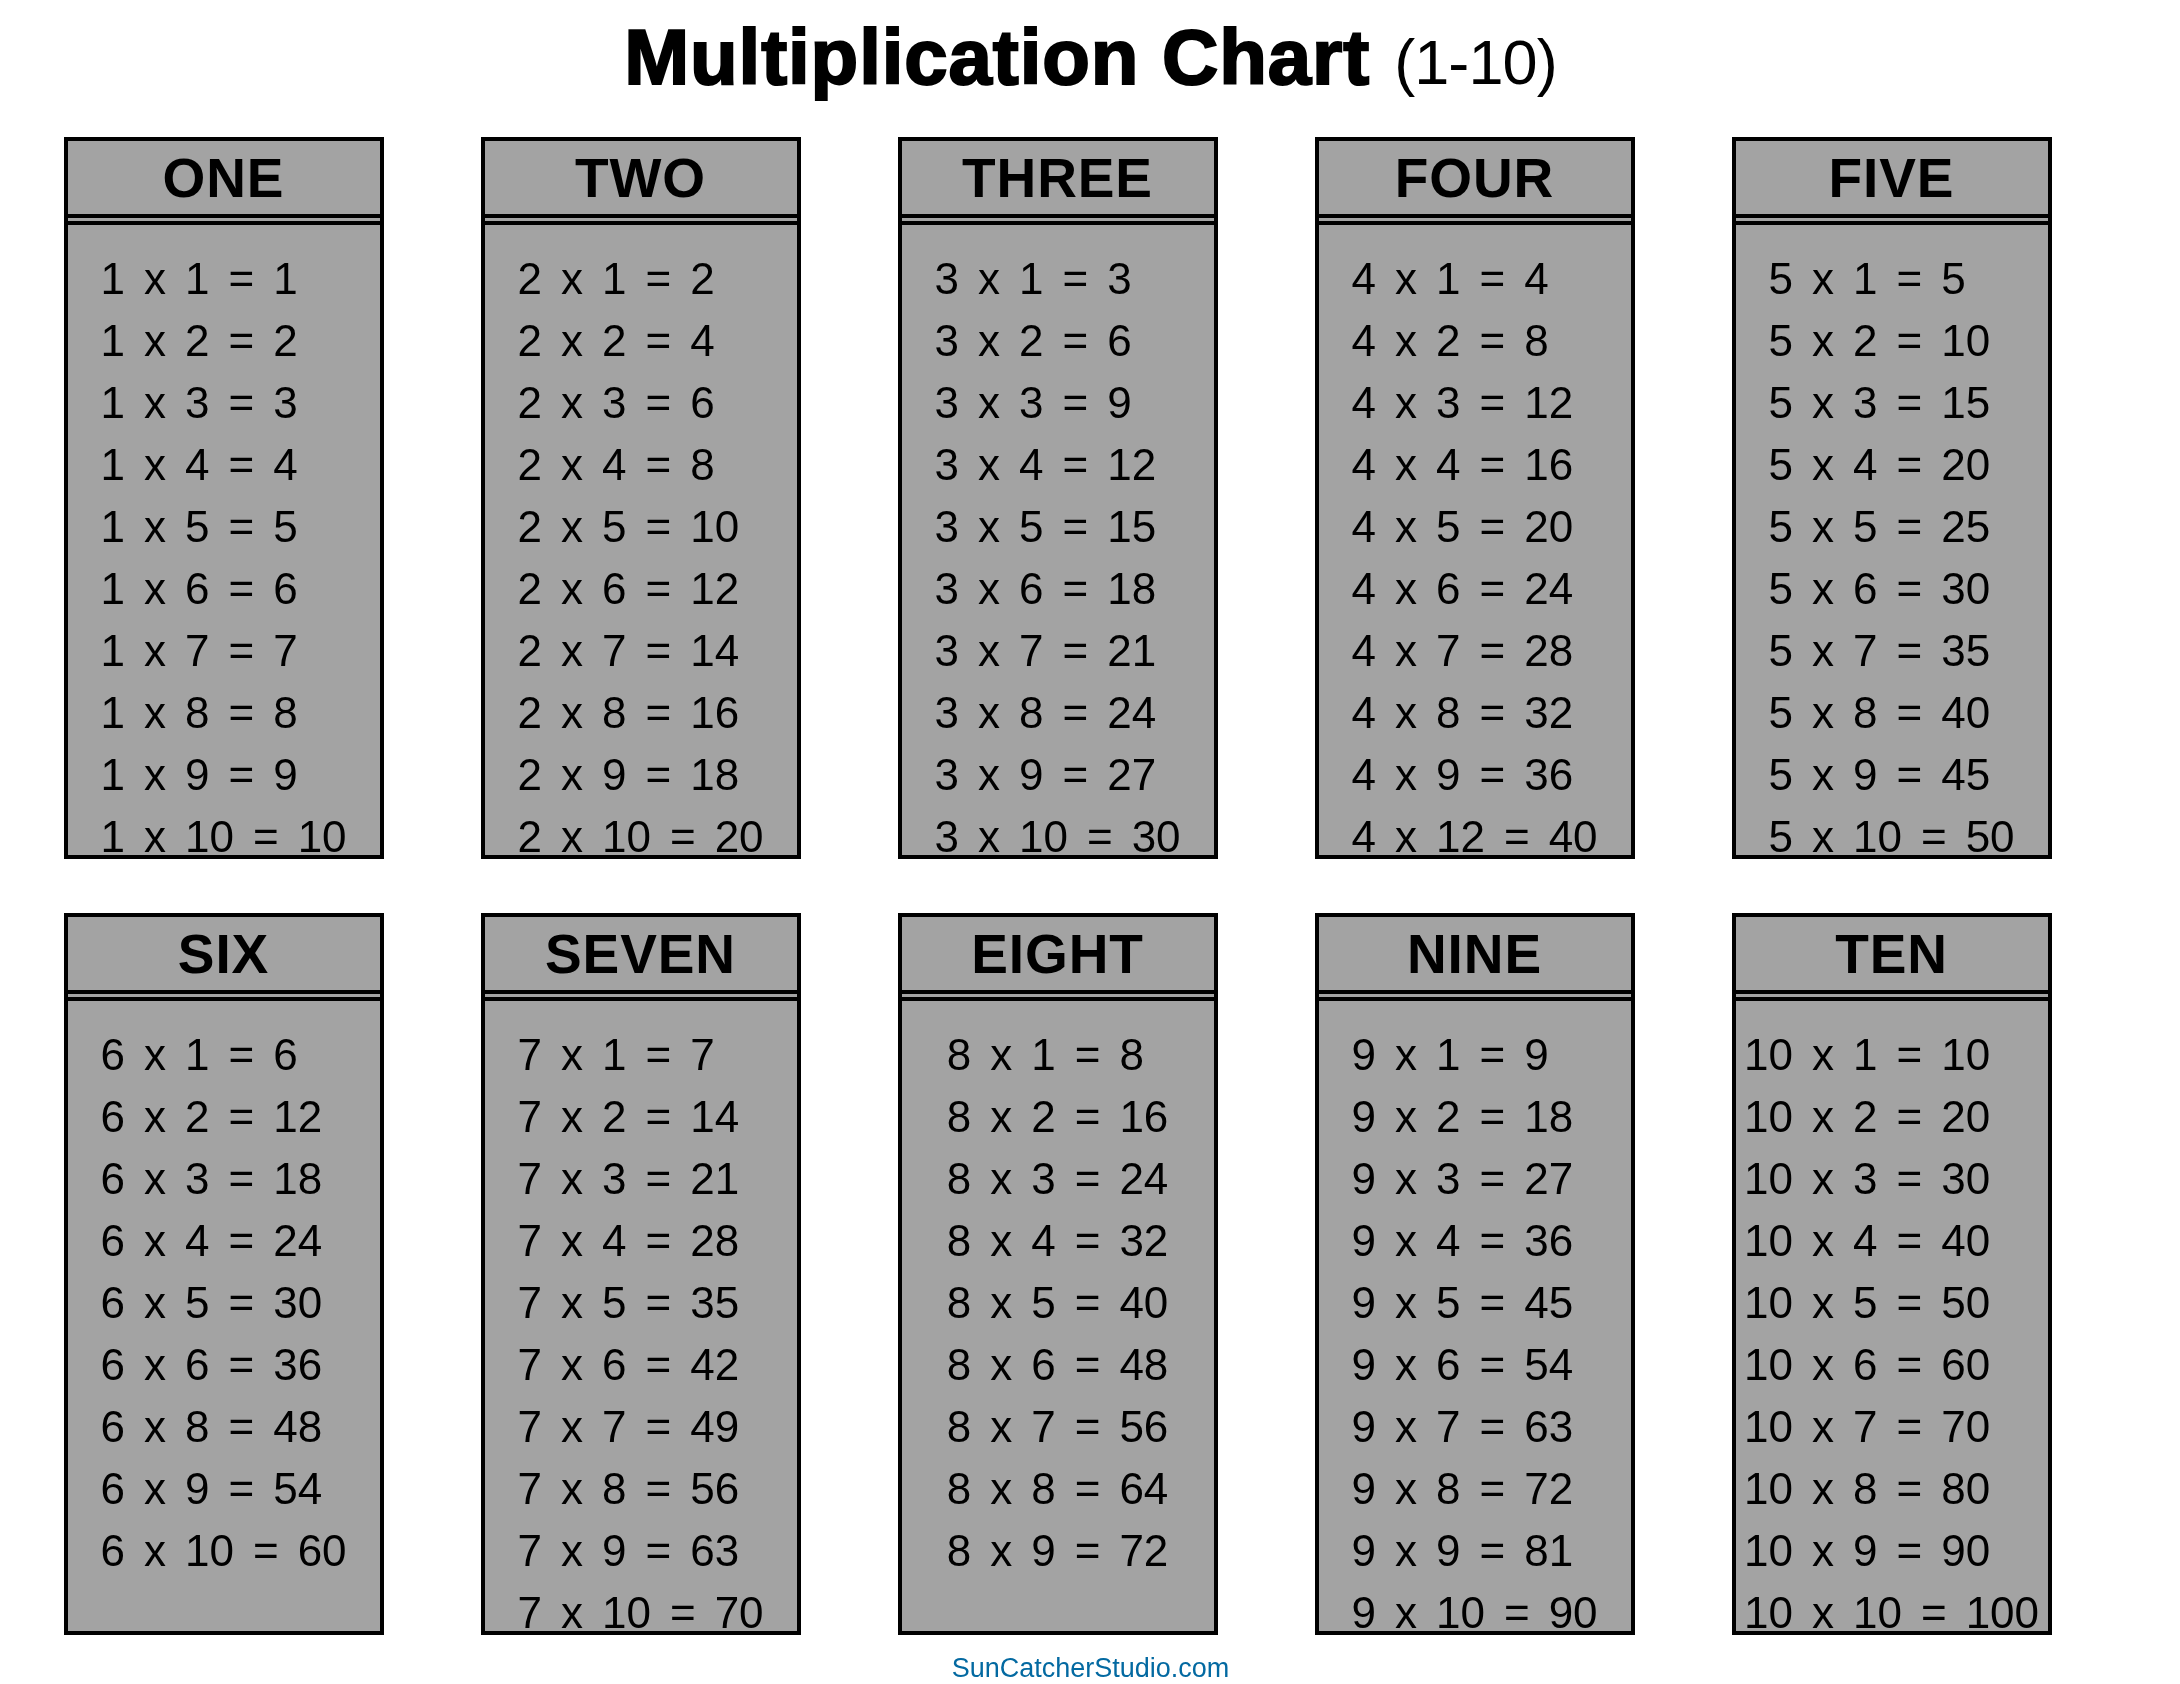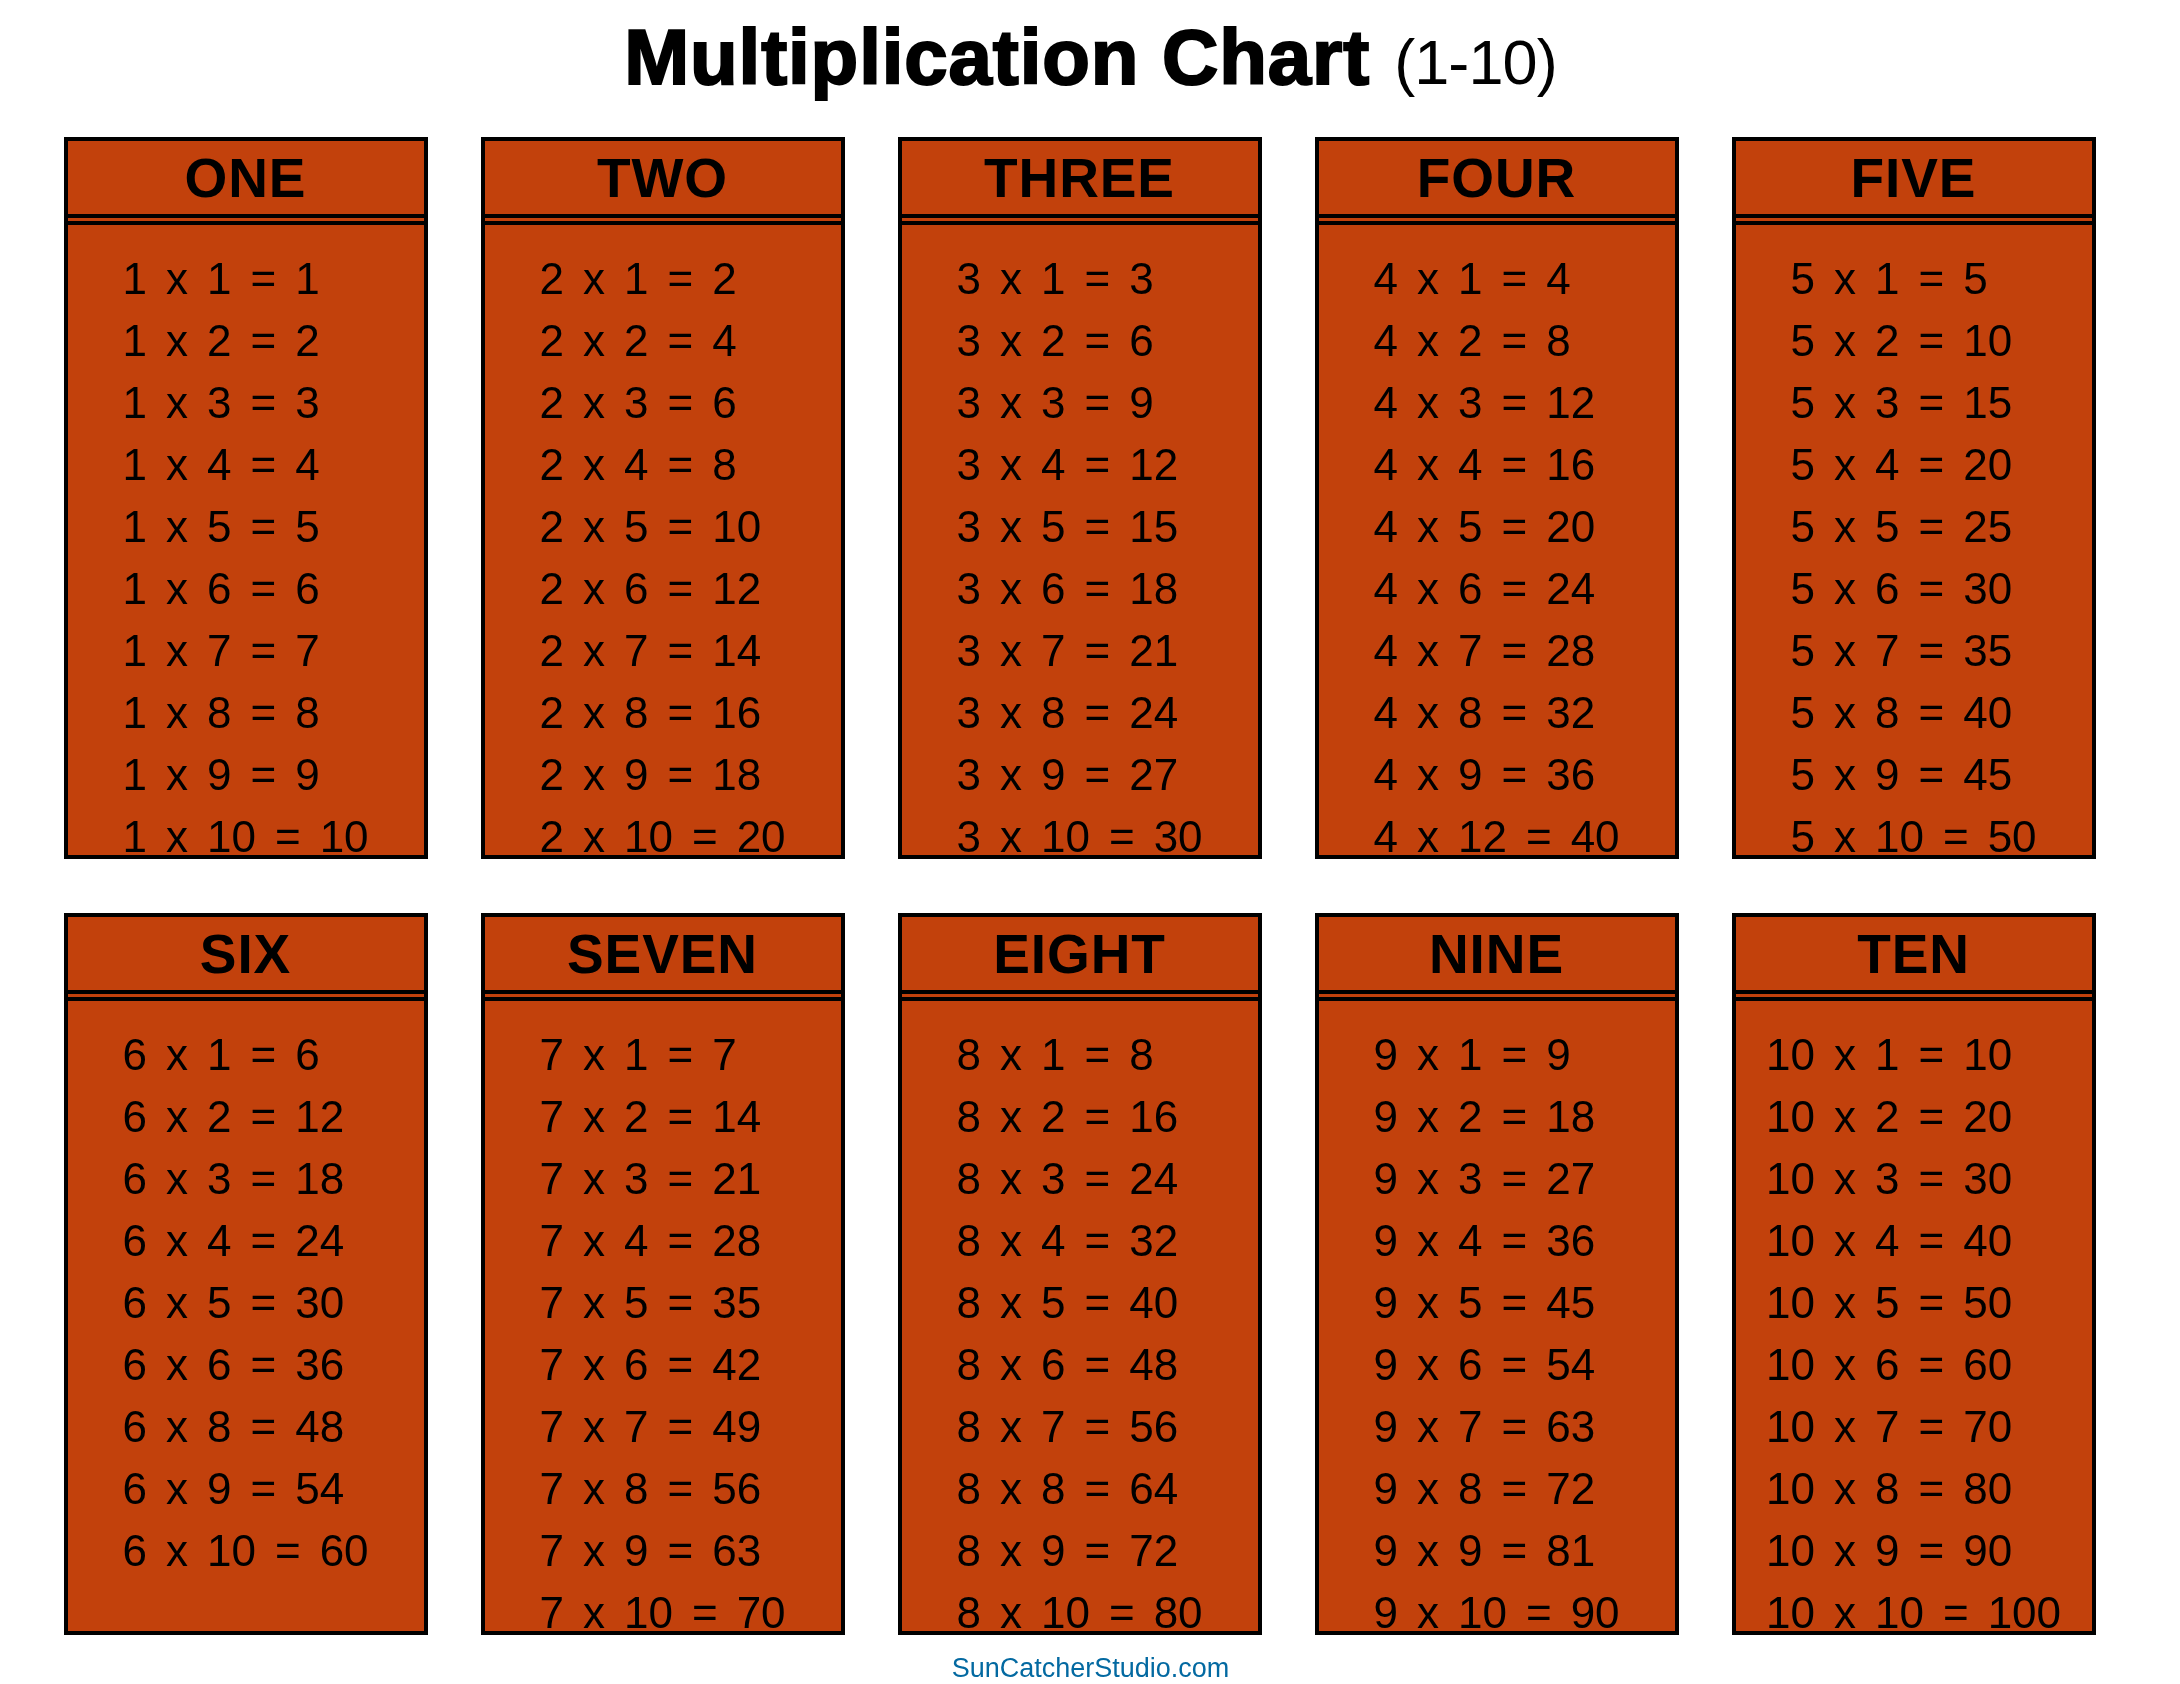--- a/index.html
+++ b/index.html
@@ -45,25 +45,25 @@
   
   .grid {
     display: grid;
     grid-template-columns: repeat(5, 386px);
     column-gap: 31px;
     row-gap: 54px;
     width: fit-content;
     margin: 0 auto;
   }
   .box {
-    width: 364px;
+    width: 320px;
     height: 722px;
     box-sizing: border-box;
     border: 4.3px solid #000000;
-    background: #c2410c;
+    background: #a3a3a3;
   }
   .box-header {
     height: 73px;
     box-sizing: content-box;
     border-bottom: 4.3px solid #000000;
     display: flex;
     align-items: center;
     justify-content: center;
     font-size: 55px;
     font-weight: 700;
@@ -238,21 +238,20 @@
           <div class="facts">
             <div class="fact-line">8 x 1 = 8</div>
             <div class="fact-line">8 x 2 = 16</div>
             <div class="fact-line">8 x 3 = 24</div>
             <div class="fact-line">8 x 4 = 32</div>
             <div class="fact-line">8 x 5 = 40</div>
             <div class="fact-line">8 x 6 = 48</div>
             <div class="fact-line">8 x 7 = 56</div>
             <div class="fact-line">8 x 8 = 64</div>
             <div class="fact-line">8 x 9 = 72</div>
-            <div class="fact-line">8 x 10 = 80</div>
           </div>
         </div>
       </section>
       <section class="box">
         <div class="box-header">NINE</div>
         <div class="box-body">
           <div class="facts">
             <div class="fact-line">9 x 1 = 9</div>
             <div class="fact-line">9 x 2 = 18</div>
             <div class="fact-line">9 x 3 = 27</div>

